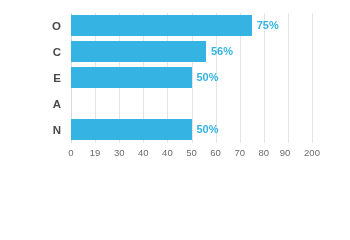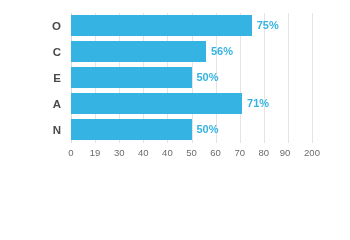--- a/index.html
+++ b/index.html
@@ -151,24 +151,20 @@
           <div class="bar-value" style="left: 180.75px; color: rgb(53, 180, 227);">75%</div>
         </div>
         <div class="row" style="top: 26px;">
           <div class="bar" style="width: 134.96px; background: rgb(53, 180, 227);"></div>
           <div class="bar-value" style="left: 134.96px; color: rgb(53, 180, 227); text-align: center;">56%</div>
         </div>
         <div class="row" style="top: 52px;">
           <div class="bar" style="width: 120.5px; background: rgb(53, 180, 227);"></div>
           <div class="bar-value" style="left: 120.5px; color: rgb(53, 180, 227);">50%</div>
         </div>
-        <div class="row" style="top: 78px;">
-          <div class="bar" style="width: 171.11px; background: rgb(53, 180, 227);"></div>
-          <div class="bar-value" style="left: 171.11px; color: rgb(53, 180, 227);">71%</div>
-        </div>
         <div class="row" style="top: 104px;">
           <div class="bar" style="width: 120.5px; background: rgb(53, 180, 227);"></div>
           <div class="bar-value" style="left: 120.5px; color: rgb(53, 180, 227);">50%</div>
         </div>
       </div>
   </div>
 
   <div class="x-axis-labels">
       <div class="tick-label" style="left: 0px; color: rgb(107, 107, 107);">0</div>
       <div class="tick-label" style="left: 24.1px; color: rgb(107, 107, 107);">19</div>

